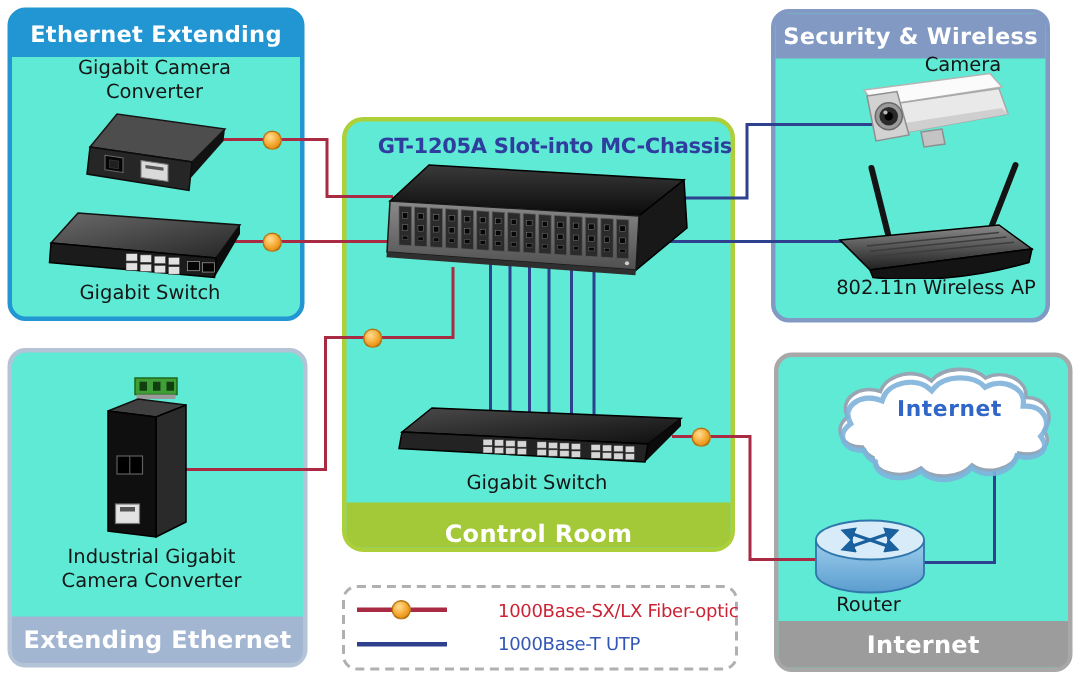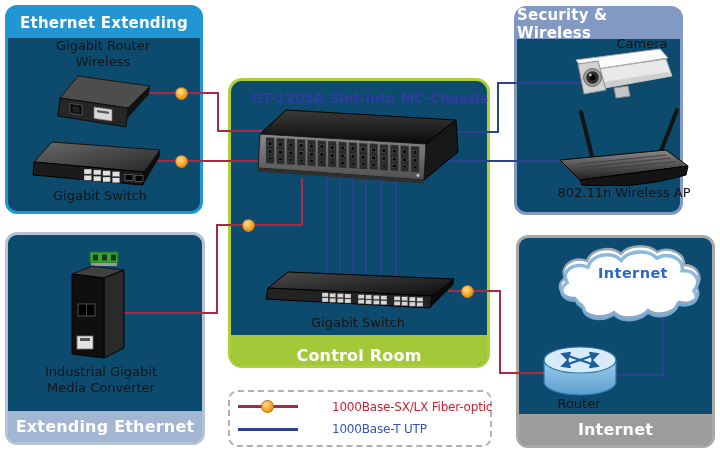--- a/index.html
+++ b/index.html
@@ -1,18 +1,18 @@
 <!DOCTYPE html>
 <html><head>
 <meta charset="utf-8">
 <style>
   html,body{margin:0;padding:0;background:#fff;}
   .canvas{position:relative;width:720px;height:452px;background:#fff;overflow:hidden;
           font-family:"DejaVu Sans","Liberation Sans",sans-serif;}
-  .panel{position:absolute;background:#0c4a6e;border-radius:12px;box-sizing:border-box;z-index:1;}
+  .panel{position:absolute;background:#5eead4;border-radius:12px;box-sizing:border-box;z-index:1;}
   .p-blue{border:3px solid #2196d3;}
   .p-steel{border:3px solid #8199c3;}
   .p-lsteel{border:3px solid #b4c3d6;}
   .p-gray{border:3px solid #a8a8a8;}
   .p-green{border:3px solid #accf3a;}
   .hdr,.ftr{position:absolute;left:0;right:0;color:#fff;font-weight:bold;
             display:flex;align-items:center;justify-content:center;letter-spacing:.2px;}
   .hdr{top:0;height:30px;font-size:15px;border-radius:8px 8px 0 0;}
   .ftr{bottom:0;height:31px;font-size:16px;border-radius:0 0 8px 8px;}
   .hdr-blue{background:#2196d3;}
@@ -40,21 +40,21 @@
 <body>
 
 <div class="canvas">
 
   <div class="panel p-blue" style="left:5px;top:5px;width:198px;height:209px;">
     <div class="hdr hdr-blue">
       <span>Ethernet Extending</span>
     </div>
   </div>
 
-  <div class="panel p-steel" style="left:514px;top:6px;width:169px;height:209px;">
+  <div class="panel p-steel" style="left:514px;top:6px;width:186px;height:209px;">
     <div class="hdr hdr-steel">
       <span>Security &amp; Wireless</span>
     </div>
   </div>
 
   <div class="panel p-lsteel" style="left:5px;top:232px;width:200px;height:213px;">
     <div class="ftr ftr-lsteel">
       <span>Extending Ethernet</span>
     </div>
   </div>
@@ -313,33 +313,33 @@
     </defs>
     <path d="M6,18 L6,40 A36,13 0 0 0 78,40 L78,18" fill="url(#g-rt)" stroke="#2f76ab" stroke-width="1.2"></path>
     <ellipse cx="42" cy="18" rx="36" ry="13" fill="#d7ebf9" stroke="#2f76ab" stroke-width="1.2"></ellipse>
     <line x1="26" y1="12.5" x2="58" y2="23.5" stroke="#1a5f9e" stroke-width="2.2" marker-start="url(#rt-ah)" marker-end="url(#rt-ah)"></line>
     <line x1="26" y1="23.5" x2="58" y2="12.5" stroke="#1a5f9e" stroke-width="2.2" marker-start="url(#rt-ah)" marker-end="url(#rt-ah)"></line>
   </svg>
 
   <div class="chassis-title">GT-1205A Slot-into MC-Chassis</div>
 
   <div class="devlabel" style="left:103px;top:38px;">
-    <span style="display:block">Gigabit Router</span>
-    <span style="display:block">Wireless</span>
+    <span style="display:block">Gigabit Camera</span>
+    <span style="display:block">Converter</span>
   </div>
 
   <div class="devlabel" style="left:100px;top:188px;">Gigabit Switch</div>
 
   <div class="devlabel" style="left:642px;top:36px;">Camera</div>
 
   <div class="devlabel" style="left:624px;top:185px;">802.11n Wireless AP</div>
 
   <div class="devlabel" style="left:101px;top:364px;">
     <span style="display:block">Industrial Gigabit</span>
-    <span style="display:block">Media Converter</span>
+    <span style="display:block">Camera Converter</span>
   </div>
 
   <div class="devlabel" style="left:358px;top:315px;">Gigabit Switch</div>
 
   <div class="devlabel" style="left:579px;top:396px;">Router</div>
 
   <div class="cloud-label">Internet</div>
 
   <div class="legend">
     <div class="leg-line" style="left:8px;top:13px;background:#a92b43;"></div>

